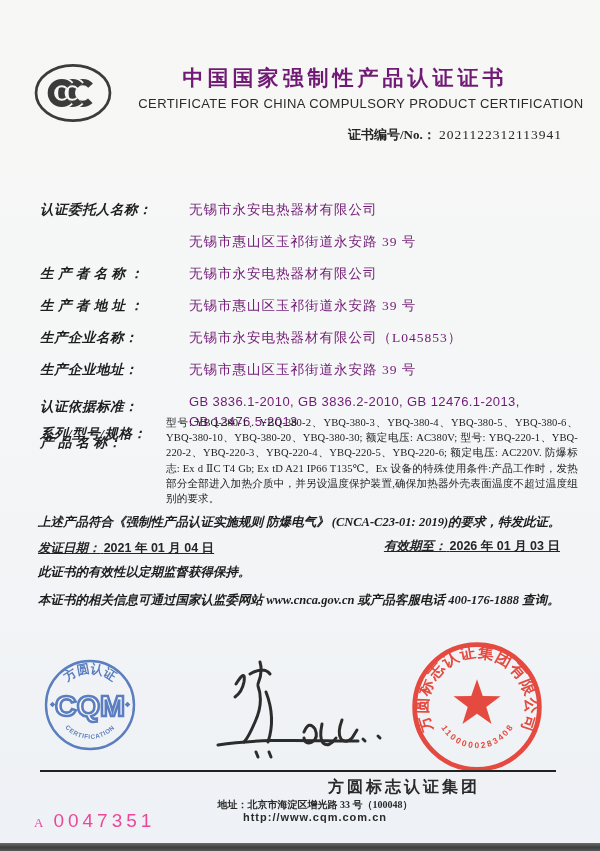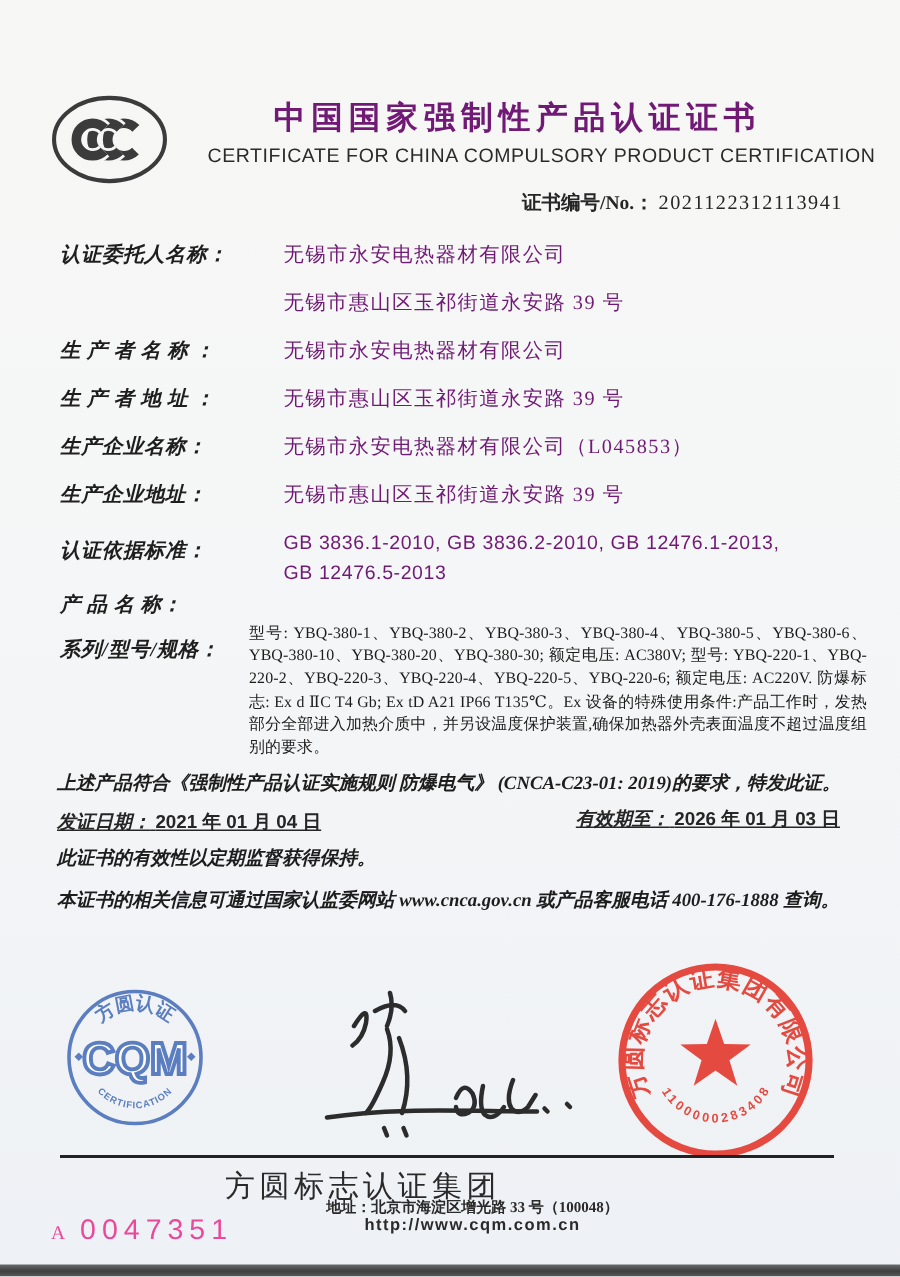--- a/index.html
+++ b/index.html
@@ -8,34 +8,34 @@
        background:linear-gradient(180deg,#f7f7f5 0%,#f5f6f7 45%,#eef1f5 100%);}
   .abs{position:absolute;}
   
   .title{left:110px;top:64px;width:470px;text-align:center;font-size:21px;font-weight:bold;
          letter-spacing:4px;color:#701a75;}
   .subtitle{left:110px;top:96px;width:470px;text-align:center;font-size:13px;
             font-family:"Liberation Sans","DejaVu Sans",sans-serif;color:#2b2b2b;letter-spacing:.4px;margin-left:16px;}
   .certno{right:38px;top:126px;font-size:13px;font-weight:bold;}
   .certno .num{font-weight:normal;font-size:13.5px;font-family:"Liberation Serif",serif;letter-spacing:1px;}
   
-  .row{left:0;width:600px;height:22px;}
+  .row{left:0;width:600px;height:22px;margin-top:40px;}
   .lbl{position:absolute;left:40px;width:132px;font-size:13.5px;font-weight:bold;color:#1e1e1e;
        font-style:italic;letter-spacing:.5px;white-space:nowrap;}
   .val{position:absolute;left:189px;width:396px;font-size:13.5px;color:#701a75;letter-spacing:1px;
        white-space:pre-line;}
   .val.std{font-family:"Liberation Sans","DejaVu Sans",sans-serif;font-size:13px;letter-spacing:.4px;line-height:20px;}
   .spec{position:absolute;left:166px;top:415px;width:412px;font-size:10.6px;line-height:15.2px;
         color:#1c1c1c;text-align:justify;letter-spacing:.1px;}
   .statement{left:38px;width:540px;font-size:12.5px;font-weight:bold;font-style:italic;color:#1d1d1d;}
   .dateblock{font-size:12.5px;font-weight:bold;font-style:italic;text-decoration:underline;}
   .dateblock .dv{font-weight:bold;font-style:normal;font-family:"Liberation Sans",sans-serif;font-size:12.5px;}
   
   .rule{left:40px;top:770px;width:516px;height:2px;background:#222;}
-  .footer-org{left:150px;top:777px;width:330px;text-align:left;font-size:20px;font-weight:normal;
+  .footer-org{left:150px;top:777px;width:330px;text-align:right;font-size:16px;font-weight:bold;
               letter-spacing:3px;color:#2a2a2a;}
   .footer-addr{left:150px;top:798px;width:330px;text-align:center;font-size:10px;font-weight:bold;color:#2a2a2a;}
   .footer-url{left:150px;top:811px;width:330px;text-align:center;font-size:11px;font-weight:bold;
               font-family:"Liberation Sans",sans-serif;letter-spacing:1px;color:#2a2a2a;}
   .serial{left:34px;top:810px;color:#ec4899;white-space:nowrap;}
   .serial .pfx{font-size:13px;letter-spacing:6px;}
   .serial .digits{font-size:19px;letter-spacing:4px;font-family:"Liberation Sans",sans-serif;}
   .bottom-band{left:0;top:843px;width:600px;height:8px;
                background:linear-gradient(180deg,#6b6b6b 0%,#3e3e3e 55%,#585858 100%);}
   svg{display:block;}

